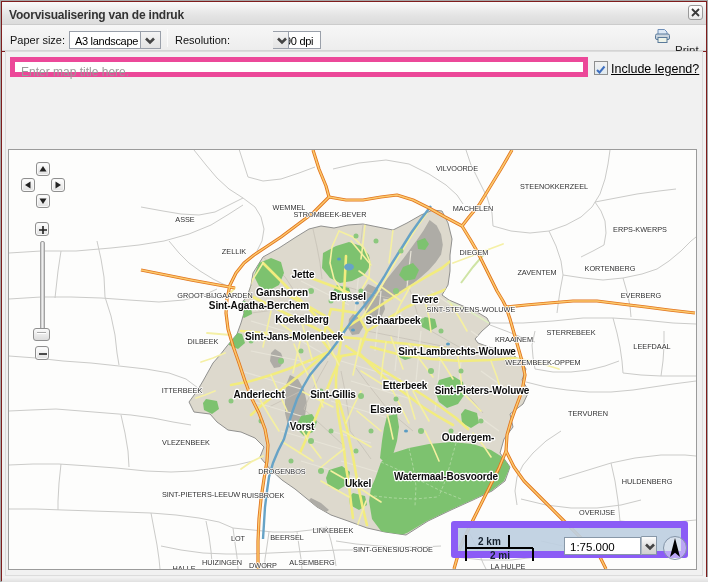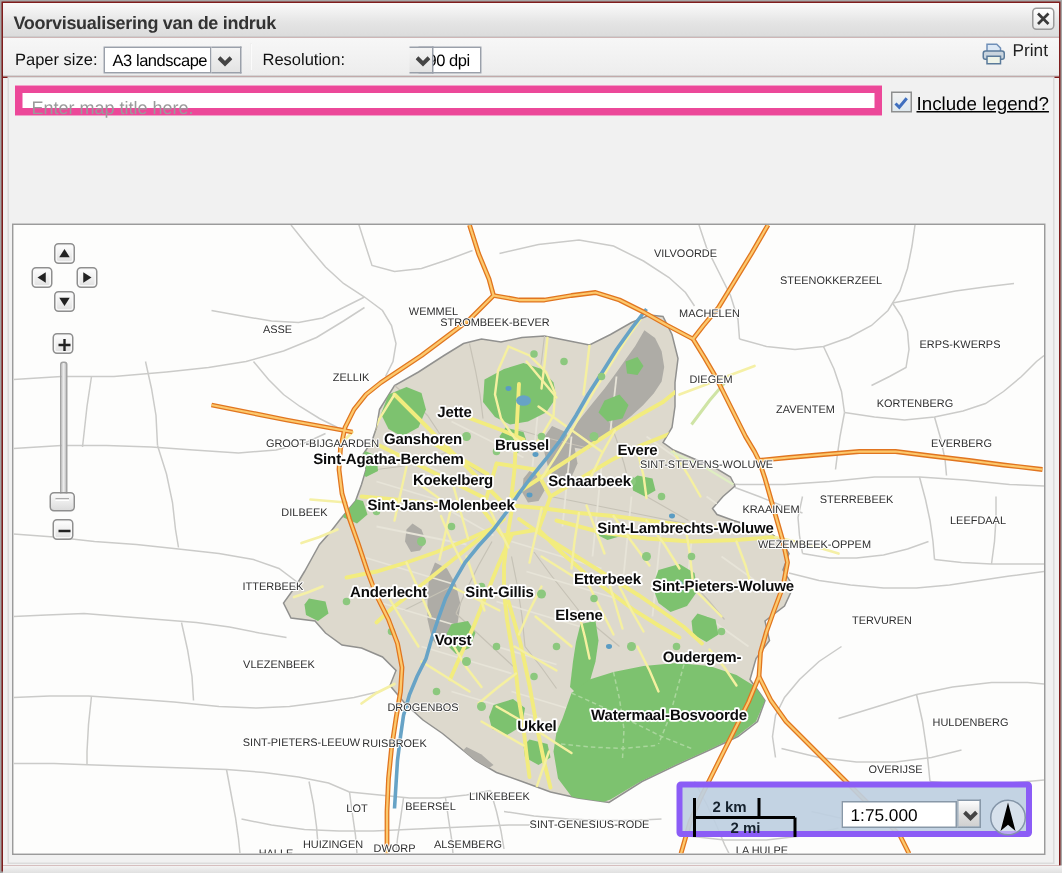--- a/index.html
+++ b/index.html
@@ -10,37 +10,37 @@
 #hdr .t { position:absolute; left:7px; top:6px; letter-spacing:-0.2px; font-size:12px; font-weight:bold; color:#333; }
 #closebtn { position:absolute; left:686px; top:3px; width:15px; height:15px; border:1px solid #9a9a9a; border-radius:3px; background:linear-gradient(#ffffff,#eaeaea); }
 #closebtn svg { position:absolute; left:2px; top:2px; }
 #tbar { position:absolute; left:1px; top:24px; width:704px; height:26px;
   background:linear-gradient(#f7f7f7,#ededed); border-bottom:1px solid #d4d4d4; }
 .lbl { position:absolute; font-size:11px; color:#111; top:9px; }
 .combofield { position:absolute; top:6px; height:18px; background:#fff; border:1px solid #9aa0aa; font-size:11px; color:#000; padding:3px 0 0 5px; letter-spacing:-0.3px; white-space:nowrap; overflow:hidden; }
 .trigger { position:absolute; top:6px; width:20px; height:18px; border:1px solid #9aa0aa; border-left:none; background:linear-gradient(#f4f4f4,#e3e3e3); }
 .trigger svg { position:absolute; left:4px; top:5px; }
 #printbtn { position:absolute; left:652px; top:3px; width:48px; height:20px; font-size:11.5px; color:#222; }
-#printbtn span { position:absolute; left:21px; top:0;text-align:center; }
+#printbtn span { position:absolute; left:21px; top:16px;text-align:center; }
 #body { position:absolute; left:1px; top:51px; width:704px; height:525px; background:#f1f1f1; }
 #titleinput { position:absolute; left:8px; top:5px; width:578px; height:20px; background:#fff; border:5px solid #ec4899; font-size:12px; color:#9a9a9a; padding:3px 0 0 6px; }
 #cb { position:absolute; left:592px; top:9px; width:14px; height:14px; background:linear-gradient(#f2f2f2,#dfe9ef); border:1px solid #8e8f8f; }
 #cblabel { position:absolute; left:609px; top:10px; font-size:12.5px; color:#000;text-decoration:underline; }
 #comments { position:absolute; left:8px; top:30px; width:687px; height:62px; background:#fff; border:1px solid #adb2bd; font-size:12px; color:#9a9a9a; padding:4px 0 0 6px; }
 #mappanel { position:absolute; left:6px; top:97px; width:689px; height:421px; border:1px solid #9b9b9b; background:#fcfcfb; overflow:hidden; }
 #map { position:absolute; left:0; top:0; }
 
 .mbtn { position:absolute; width:14px; height:14px; border:1px solid #8f8f8f; border-radius:3px;
   background:linear-gradient(#ffffff,#e0e0e0); box-shadow:inset 0 0 0 1px #f8f8f8; }
 .mbtn svg { position:absolute; left:2px; top:2px; }
 #sldtrack { position:absolute; left:31px; top:91px; width:5px; height:99px; border:1px solid #a3a3a3; border-radius:2px; background:linear-gradient(90deg,#c8c8c8,#efefef 50%,#c0c0c0); }
 #sldhandle { position:absolute; left:24px; top:178px; width:17px; height:13px; border:1px solid #8f8f8f; border-radius:3px; background:linear-gradient(#fbfbfb,#dcdcdc); }
 #sldhandle div { margin:3px 3px 0 3px; height:2px; border-top:1px solid #aaa; border-bottom:1px solid #fff; }
 
-#ovl { position:absolute; left:442px; top:371px; width:237px; height:37px; background:rgba(190,207,225,0.92); border:4px solid #8b5cf6; border-radius:3px; }
+#ovl { position:absolute; left:442px; top:371px; width:237px; height:37px; background:rgba(190,207,225,0.92); border:7px solid #8b5cf6; border-radius:3px; }
 #scaleselect { position:absolute; left:106px; top:9px; width:77px; height:18px; background:#fff; border:1px solid #8898a8; font-size:11.5px; color:#000; padding:3px 0 0 5px; }
 #scaletrigger { position:absolute; left:183px; width:15px; top:8px; width:16px; height:19px; border:1px solid #8898a8; border-left:1px solid #aab5c0; background:linear-gradient(#fdfdfd,#dfdfdf 55%,#d0d0d0); }
 #scaletrigger svg { position:absolute; left:3px; top:6px; }
 #north { position:absolute; left:205px; top:8px; width:24px; height:24px; border:1px solid #8495a8; border-radius:50%; background:rgba(235,240,246,0.5); }
 </style>
 </head>
 <body>
 <div id="dlg">
   <div id="hdr">
     <div class="t">Voorvisualisering van de indruk</div>

